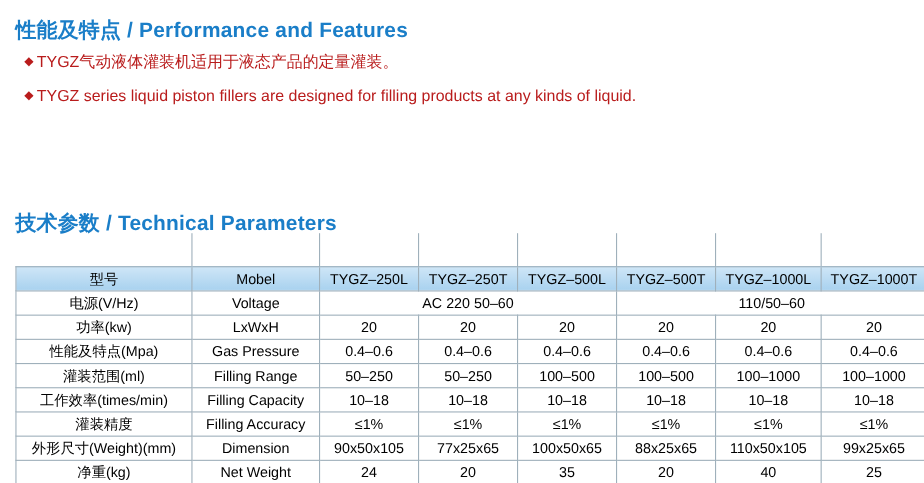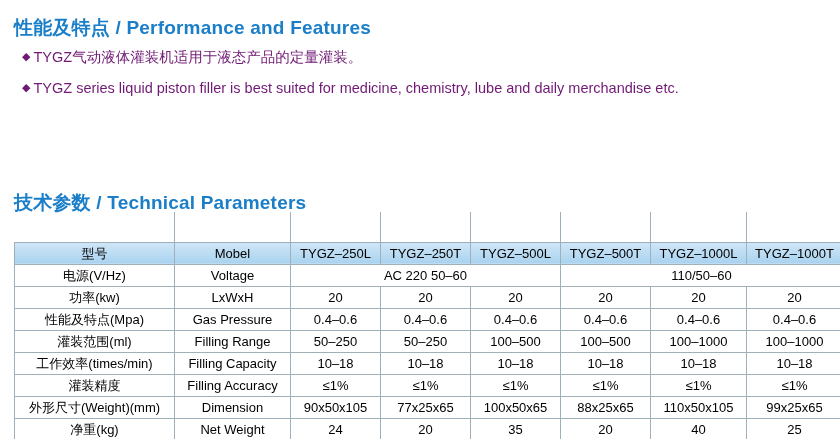--- a/index.html
+++ b/index.html
@@ -42,21 +42,21 @@
   }
   .bullets {
     position: absolute;
     left: 22px;
     top: 46px;
     width: 800px;
   }
   .bullet {
     font-size: 14.5px;
     line-height: 21px;
-    color: #701a75;
+    color: #b91c1c;
     white-space: nowrap;
   }
   .bullet .mark {
     font-size: 11px;
     vertical-align: 2px;
     margin-right: 3px;
   }
   .bullet.cn {
     font-size: 14.5px;
   }
@@ -128,21 +128,21 @@
 </head>
 <body>
 
 <div class="page">
 
   <h2 class="section-title section1-title">性能及特点 / Performance and Features</h2>
 
   <div class="bullets">
     <div class="bullet cn"><span class="mark">◆</span><span>TYGZ气动液体灌装机适用于液态产品的定量灌装。</span></div>
     <div class="gap"></div>
-    <div class="bullet en"><span class="mark">◆</span><span>TYGZ series liquid piston filler is best suited for medicine, chemistry, lube and daily merchandise etc.</span></div>
+    <div class="bullet en"><span class="mark">◆</span><span>TYGZ series liquid piston fillers are designed for filling products at any kinds of liquid.</span></div>
   </div>
 
   <h2 class="section-title section2-title">技术参数 / Technical Parameters</h2>
 
   <div class="table-wrap">
     <table class="params">
       <colgroup>
         <col class="c0">
           <col class="c1">
           <col class="c2">

